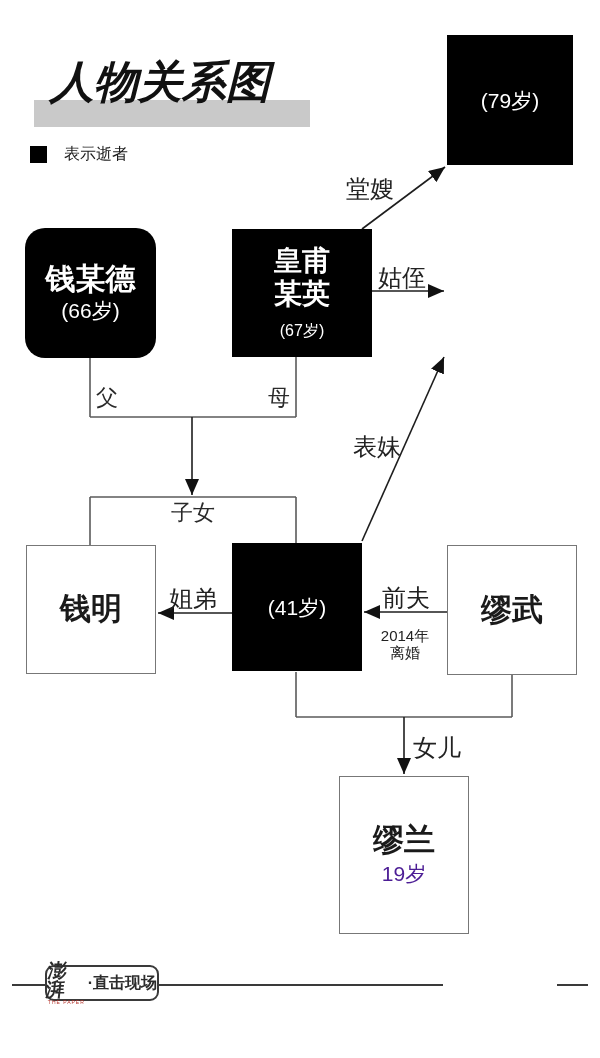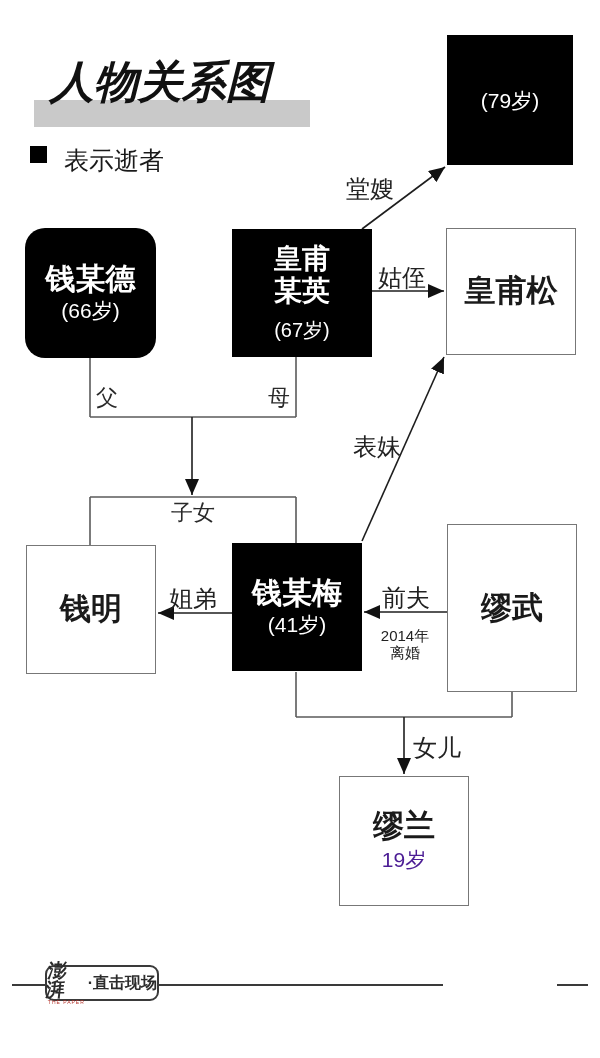--- a/index.html
+++ b/index.html
@@ -4,21 +4,21 @@
 <style>
   html,body{margin:0;padding:0;background:#ffffff;}
   body{font-family:"Liberation Sans","DejaVu Sans",sans-serif;}
   #canvas{position:relative;width:600px;height:1058px;background:#ffffff;overflow:hidden;margin:0 auto;}
   .abs{position:absolute;}
   
   #title-bar{left:34px;top:100px;width:276px;height:27px;background:#c9c9c9;}
   #page-title{left:50px;top:58px;font-size:44px;font-weight:bold;color:#111;letter-spacing:0px;white-space:nowrap;line-height:1.1;font-style:italic;}
   
   #legend-swatch{left:30px;top:146px;width:17px;height:17px;background:#000;}
-  #legend-label{left:64px;top:144px;font-size:25px;color:#1a1a1a;white-space:nowrap;}
+  #legend-label{left:64px;top:144px;font-size:16px;color:#1a1a1a;white-space:nowrap;}
   
   .node{display:flex;flex-direction:column;align-items:center;justify-content:center;text-align:center;box-sizing:border-box;}
   .node.dead{background:#000;color:#fff;}
   .node.alive{background:#fff;border:1.5px solid #777;color:#1a1a1a;}
   .node .nm{font-size:30px;font-weight:bold;line-height:1.12;white-space:nowrap;}
   .node .nm2{font-size:28px;font-weight:bold;line-height:1.15;white-space:nowrap;}
   .node .ag{font-size:21px;line-height:1.25;margin-top:3px;white-space:nowrap;}
   
   .rel{color:#222;font-size:24px;white-space:nowrap;line-height:1.1;}
   .rel.big{font-size:22px;color:#2a2a2a;}
@@ -81,41 +81,37 @@
   </div>
 
   <div class="abs node dead" style="left:25px;top:228px;width:131px;height:130px;border-radius:20px;">
     <div class="nm">钱某德</div>
     <div class="ag">(66岁)</div>
   </div>
 
   <div class="abs node dead" style="left:232px;top:229px;width:140px;height:128px;">
     <div class="nm2">皇甫</div>
     <div class="nm2">某英</div>
-    <div class="ag" style="font-size:20px;margin-top:11px;">(67岁)</div>
+    <div class="ag" style="font-size:16px;margin-top:11px;">(67岁)</div>
   </div>
 
-  <div class="abs node alive" style="left:446px;top:228px;width:130px;height:127px;">
-    <div class="nm" style="font-size:31px;">皇甫松</div>
-  </div>
 
   <div class="abs node alive" style="left:26px;top:545px;width:130px;height:129px;">
     <div class="nm" style="font-size:31px;">钱明</div>
   </div>
 
   <div class="abs node dead" style="left:232px;top:543px;width:130px;height:128px;">
-    <div class="nm">钱某梅</div>
     <div class="ag">(41岁)</div>
   </div>
 
-  <div class="abs node alive" style="left:447px;top:524px;width:130px;height:168px;">
+  <div class="abs node alive" style="left:447px;top:545px;width:130px;height:130px;">
     <div class="nm" style="font-size:31px;">缪武</div>
   </div>
 
-  <div class="abs node alive" style="left:339px;top:776px;width:130px;height:130px;">
+  <div class="abs node alive" style="left:339px;top:776px;width:130px;height:158px;">
     <div class="nm" style="font-size:31px;">缪兰</div>
     <div class="ag" style="color:#4c1d95;">19岁</div>
   </div>
 
   <div class="abs rel" style="left:346px;top:176px;">堂嫂</div>
   <div class="abs rel" style="left:378px;top:265px;">姑侄</div>
   <div class="abs rel big" style="left:96px;top:386px;">父</div>
   <div class="abs rel big" style="left:268px;top:386px;">母</div>
   <div class="abs rel big" style="left:171px;top:501px;">子女</div>
   <div class="abs rel" style="left:353px;top:434px;">表妹</div>

